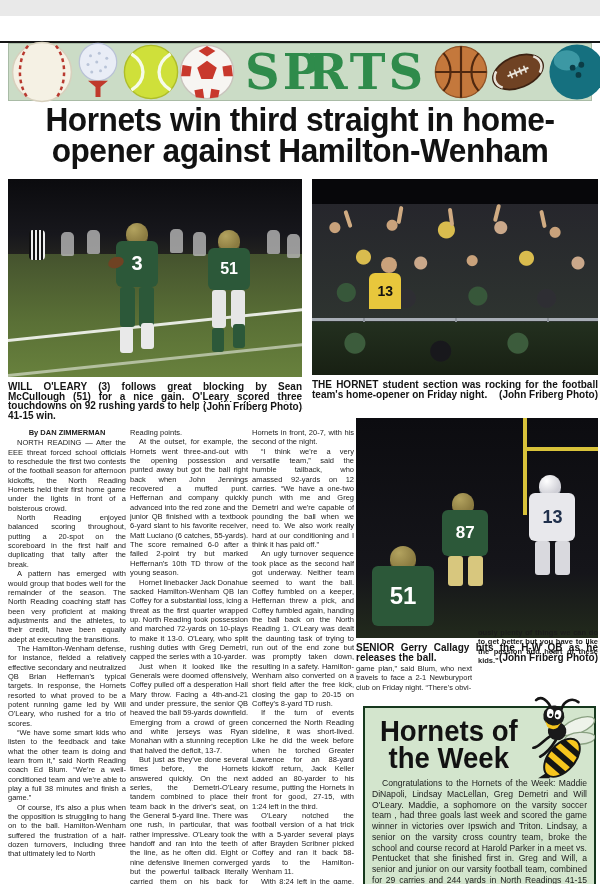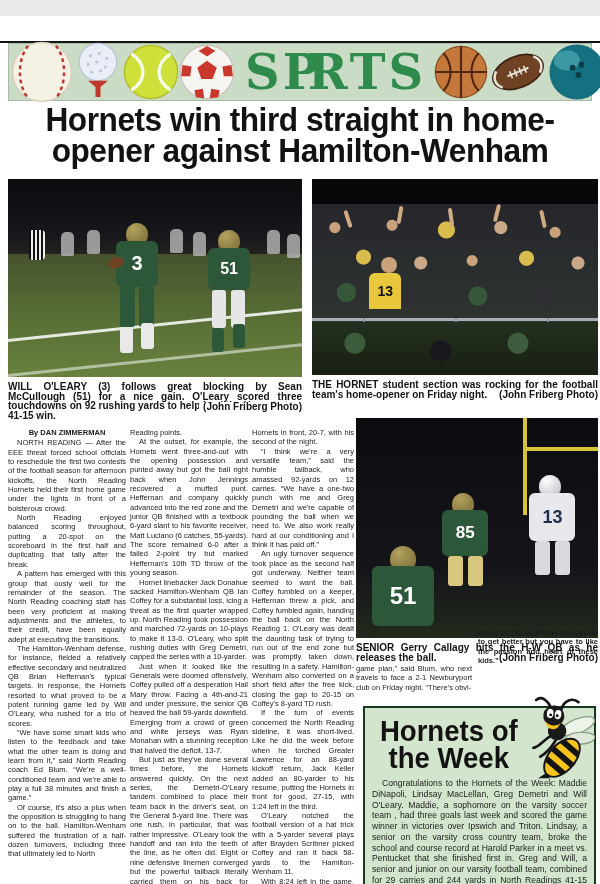--- a/index.html
+++ b/index.html
@@ -288,21 +288,21 @@
   <div class="caption cap2">
     <span>THE HORNET student section was rocking for the football team's home-opener on Friday night.</span>
     <span class="credit">(John Friberg Photo)</span>
   </div>
 
   <div class="col col1">
     <p class="byline">By DAN ZIMMERMAN</p>
     <div>
         <p class="para">NORTH READING — After the EEE threat forced school officials to reschedule the first two contests of the football season for afternoon kickoffs, the North Reading Hornets held their first home game under the lights in front of a boisterous crowd.</p>
         <p class="para">North Reading enjoyed balanced scoring throughout, putting a 20-spot on the scoreboard in the first half and duplicating that tally after the break.</p>
-        <p class="para">A pattern has emerged with this group that ously well for the remainder of the season. The North Reading coaching staff has been very proficient at making adjustments and the athletes, to their credit, have been equally adept at executing the transitions.</p>
+        <p class="para">A pattern has emerged with would group that bodes well for the remainder of the season. The North Reading coaching staff has been very proficient at making adjustments and the athletes, to their credit, have been equally adept at executing the transitions.</p>
         <p class="para">The Hamilton-Wenham defense, for instance, fielded a relatively effective secondary and neutralized QB Brian Heffernan's typical targets. In response, the Hornets resorted to what proved to be a potent running game led by Will O'Leary, who rushed for a trio of scores.</p>
         <p class="para">“We have some smart kids who listen to the feedback and take what the other team is doing and learn from it,” said North Reading coach Ed Blum. “We're a well-conditioned team and we're able to play a full 38 minutes and finish a game.”</p>
         <p class="para">Of course, it's also a plus when the opposition is struggling to hang on to the ball. Hamilton-Wenham suffered the frustration of a half-dozen turnovers, including three that ultimately led to North</p>
       </div>
   </div>
   <div class="col col2">
     <div>
         <p class="para cont">Reading points.</p>
         <p class="para">At the outset, for example, the Hornets went three-and-out with the opening possession and punted away but got the ball right back when John Jennings recovered a muffed punt. Heffernan and company quickly advanced into the red zone and the junior QB finished with a textbook 6-yard slant to his favorite receiver, Matt Luciano (6 catches, 55-yards). The score remained 6-0 after a failed 2-point try but marked Heffernan's 10th TD throw of the young season.</p>
         <p class="para">Hornet linebacker Jack Donahue sacked Hamilton-Wenham QB Ian Coffey for a substantial loss, icing a threat as the first quarter wrapped up. North Reading took possession and marched 72-yards on 10-plays to make it 13-0. O'Leary, who split rushing duties with Greg Demetri, capped the series with a 10-yarder.</p>
@@ -326,21 +326,21 @@
     <div class="goal-v"></div>
     <div class="goal-h"></div>
     <div class="player" style="left:70%;top:26%;width:60px;height:120px">
       <div class="helmet helmet-white" style="left:14px;top:0"></div>
       <div class="jersey jersey-white" style="left:4px;top:18px;width:46px;height:48px;font-size:18px">13</div>
       <div class="pants" style="left:10px;top:66px;width:15px;height:34px;background:#d9d9de"></div>
       <div class="pants" style="left:30px;top:66px;width:15px;height:34px;background:#d9d9de"></div>
     </div>
     <div class="player" style="left:34%;top:34%;width:56px;height:110px">
       <div class="helmet" style="left:14px;top:0"></div>
-      <div class="jersey jersey-green" style="left:4px;top:17px;width:46px;height:46px;font-size:17px">85</div>
+      <div class="jersey jersey-green" style="left:4px;top:17px;width:46px;height:46px;font-size:17px">87</div>
       <div class="pants" style="left:10px;top:63px;width:15px;height:30px;background:#d8c77e"></div>
       <div class="pants" style="left:30px;top:63px;width:15px;height:30px;background:#d8c77e"></div>
     </div>
     <div class="player" style="left:5%;top:58%;width:72px;height:92px">
       <div class="helmet" style="left:22px;top:0;width:26px;height:23px"></div>
       <div class="jersey jersey-green" style="left:4px;top:20px;width:62px;height:60px;font-size:24px">51</div>
     </div>
   </div>
   <div class="caption cap3">
     <span>SENIOR Gerry Callagy hits the H-W QB as he releases the ball.</span>

